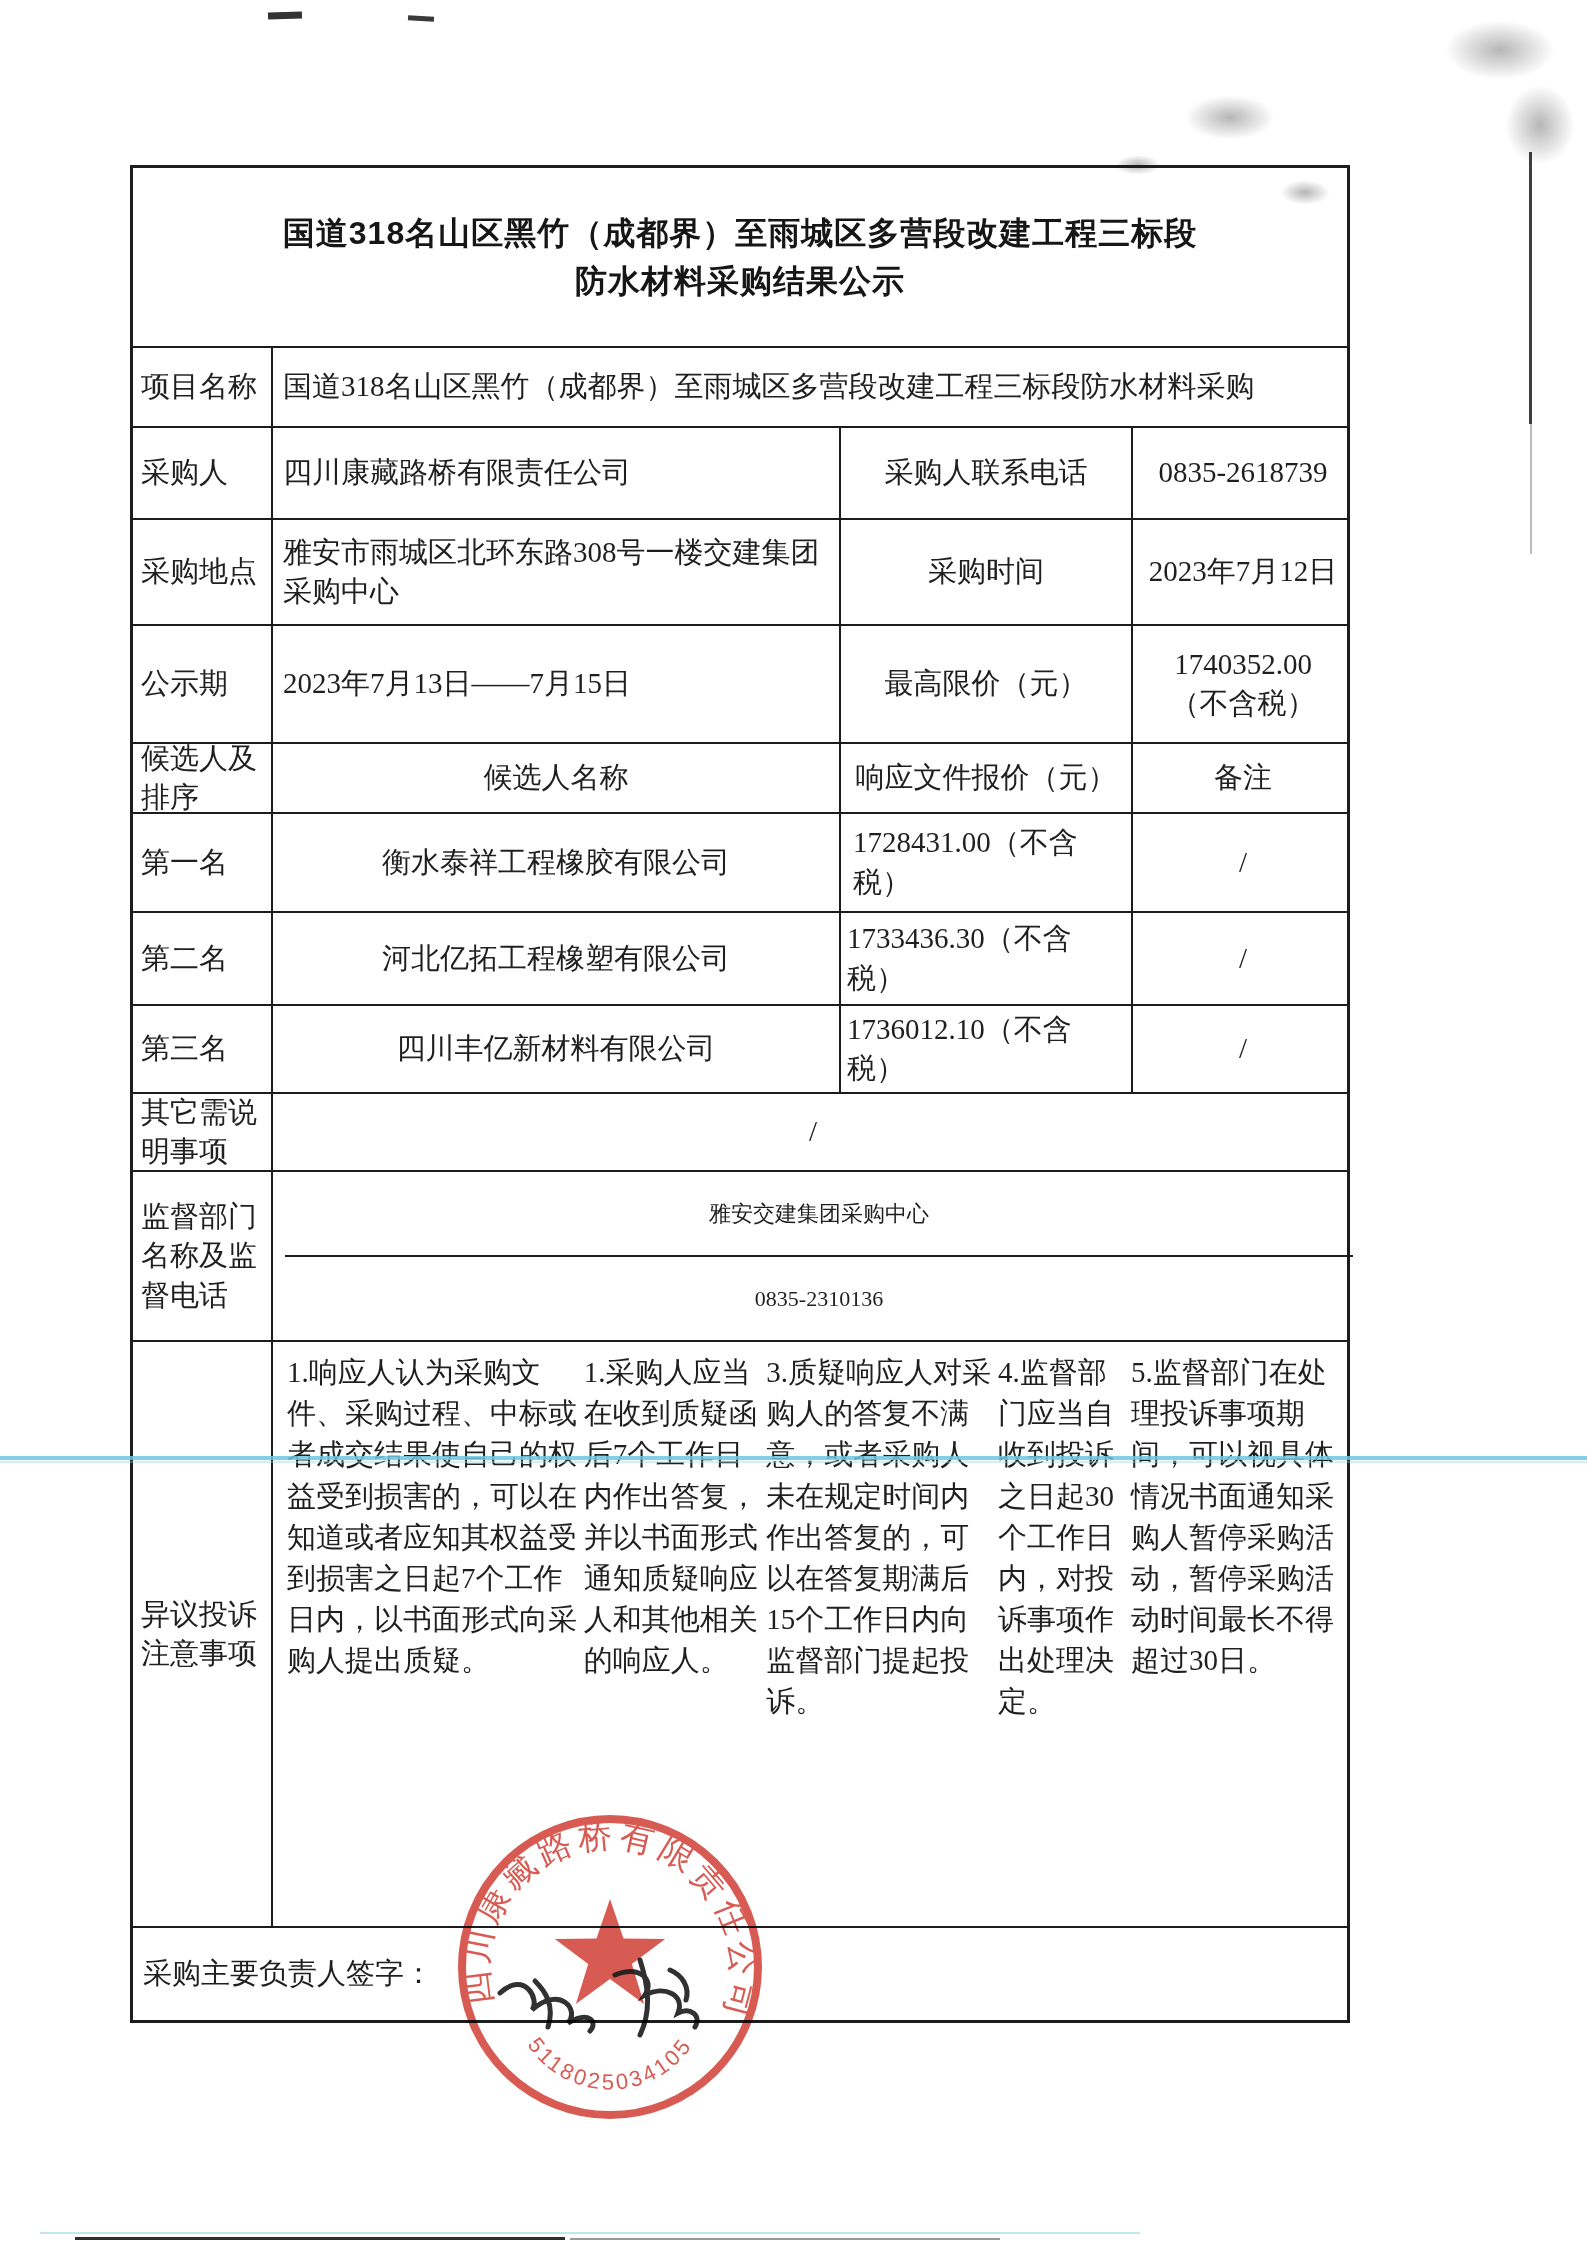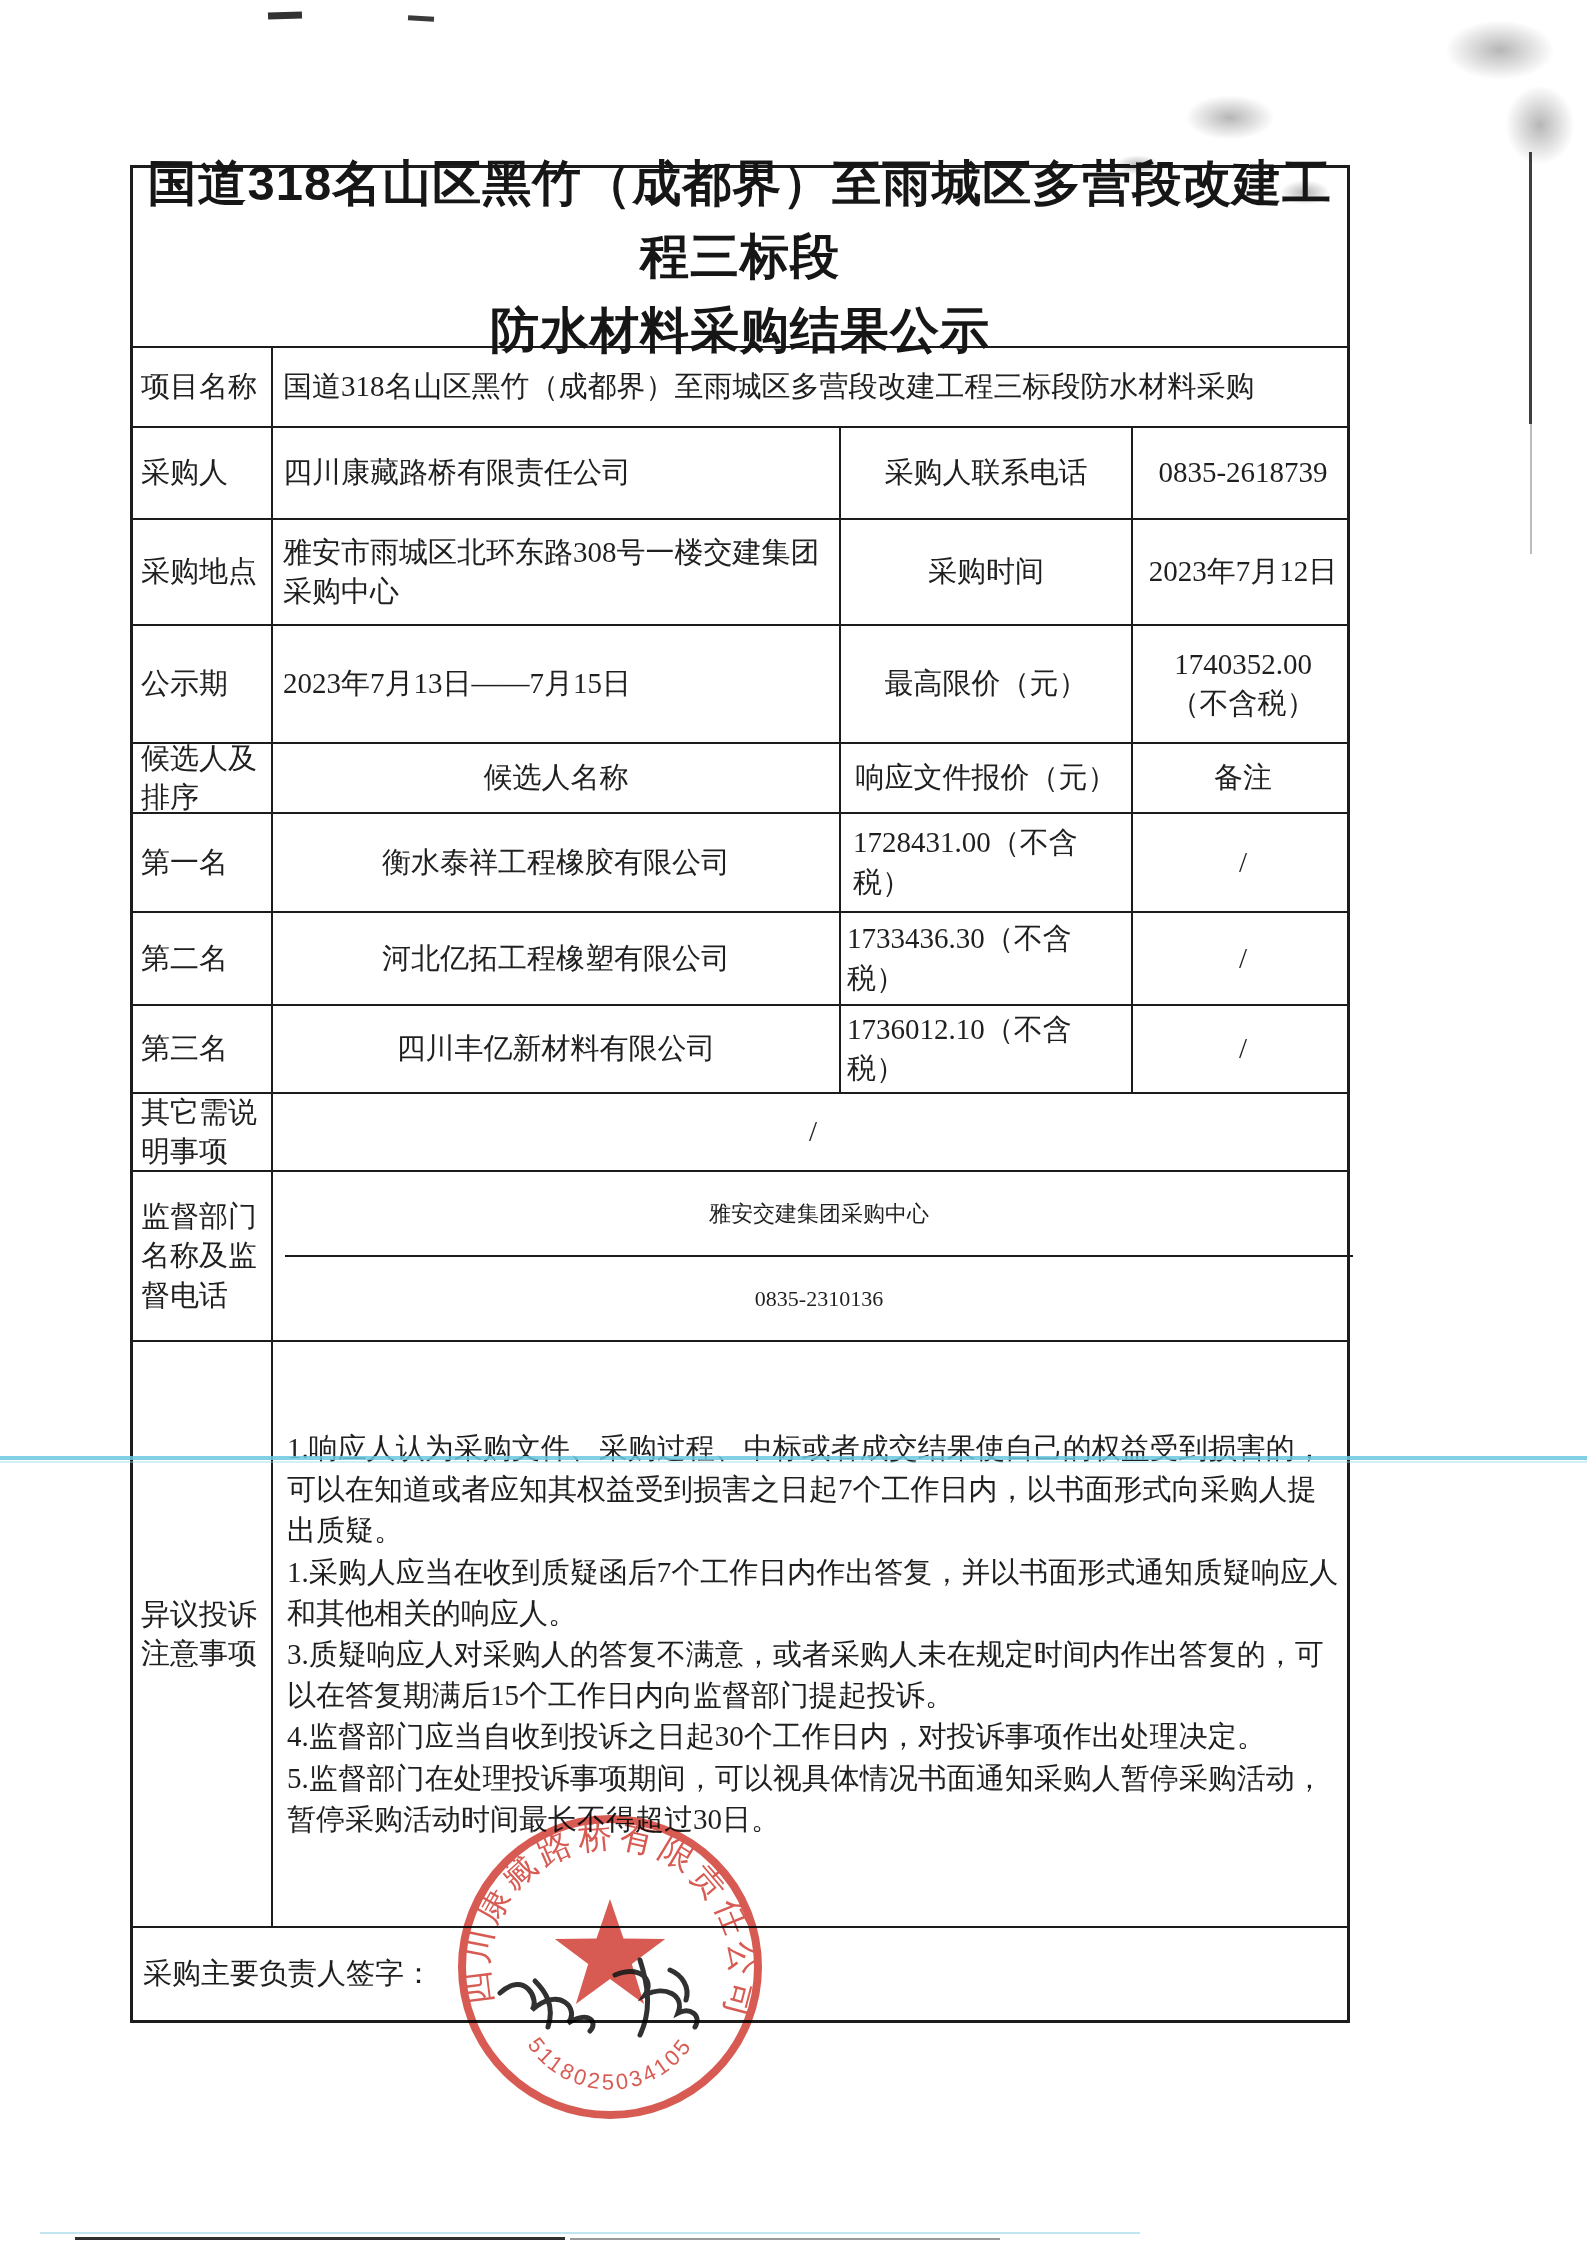--- a/index.html
+++ b/index.html
@@ -33,33 +33,33 @@
   .w3{width:292px;flex:none;}
   .w4{width:220px;flex:none;}
   .wm{width:1080px;flex:none;} 
   .lab{padding:4px 6px 4px 8px;}
   .ctr{justify-content:center;text-align:right;}
   .lft{justify-content:flex-start;text-align:left;}
   
   .title-cell{
     width:100%;border-right:none;flex-direction:column;justify-content:center;
     font-family:"Liberation Sans","DejaVu Sans",sans-serif;
-    font-weight:700;font-size:49px;line-height:1.5;letter-spacing:1px;
+    font-weight:700;font-size:32px;line-height:1.5;letter-spacing:1px;
     text-align:center;color:#161616;
   }
   
   .stack{display:flex;flex-direction:column;width:1080px;flex:none;}
   .stack .sub{
     box-sizing:border-box;display:flex;align-items:center;justify-content:center;
     font-size:22px;
     margin-left:12px;
   }
   .stack .sub.first{border-bottom:2px solid #1c1c1c;}
   
-  .notes-cell{flex-direction:column;justify-content:center;align-items:flex-start;padding:22px 14px;}
+  .notes-cell{flex-direction:row;justify-content:center;align-items:flex-start;padding:10px 14px;}
   .notes-cell .note{font-size:29px;line-height:1.42;text-align:left;}
   
   .artifact{position:absolute;pointer-events:none;}
   #cyan-line{left:0;top:1456px;width:1587px;height:4px;background:rgba(108,200,224,0.85);}
   #cyan-line-echo{left:0;top:1461px;width:1587px;height:2px;background:rgba(150,215,232,0.4);}
   #cyan-line-bottom{left:40px;top:2232px;width:1100px;height:2px;background:rgba(120,200,220,0.45);}
   #bottom-scratch-1{left:75px;top:2237px;width:490px;height:3px;background:#2f2f2f;}
   #bottom-scratch-2{left:570px;top:2238px;width:430px;height:2px;background:#555;opacity:.6;}
   #top-dash-1{left:268px;top:12px;width:34px;height:7px;background:#333;transform:rotate(-2deg);}
   #top-dash-2{left:408px;top:16px;width:26px;height:5px;background:#3a3a3a;transform:rotate(3deg);}

